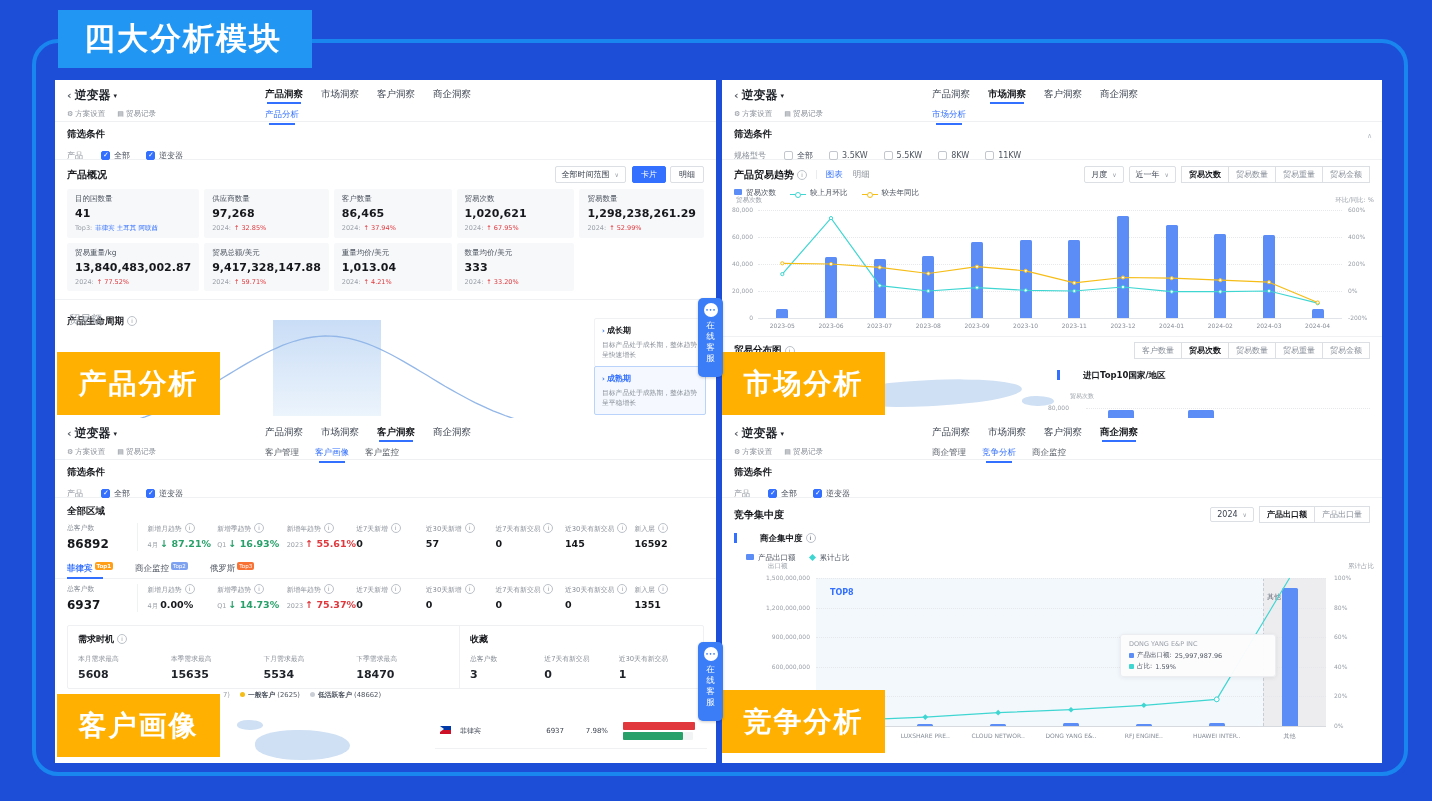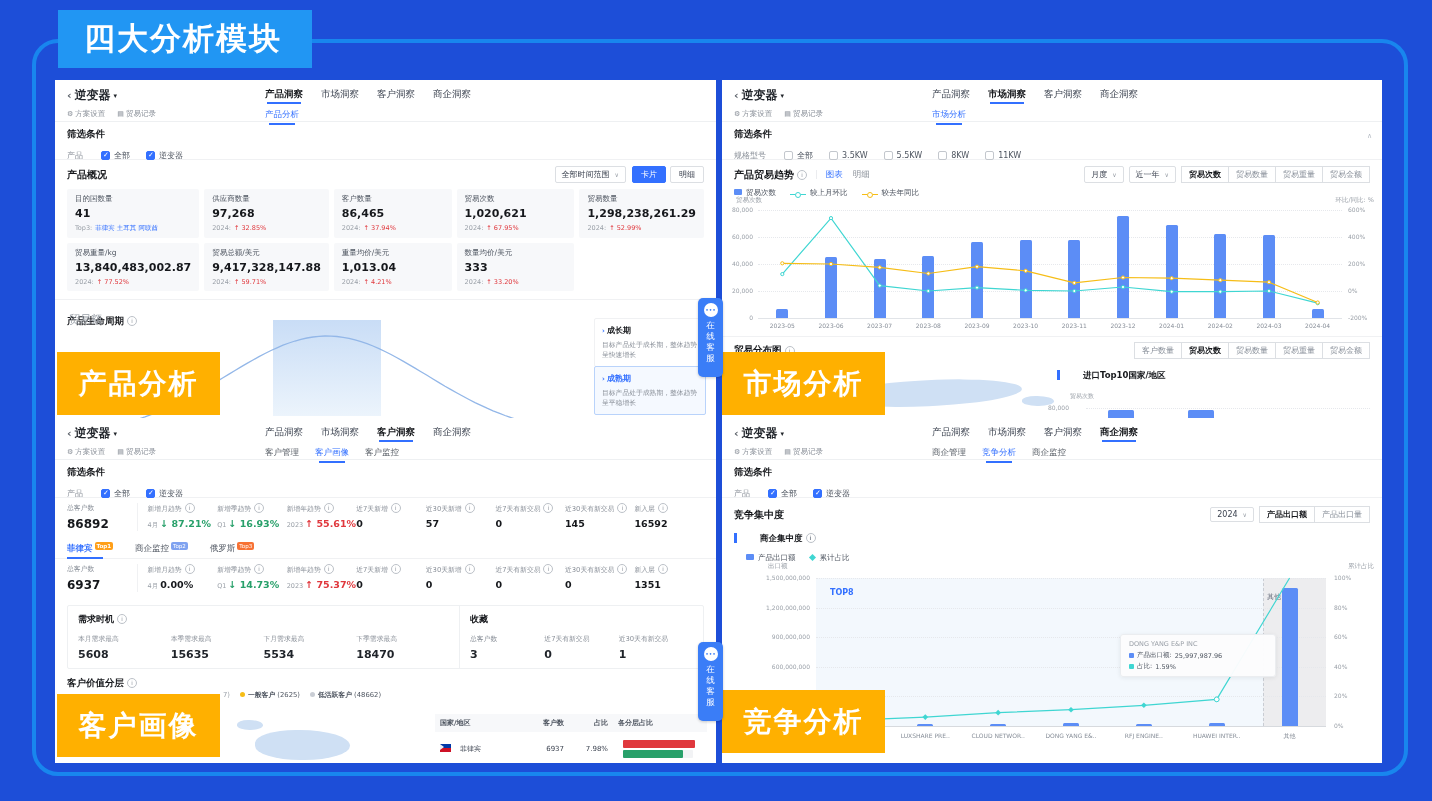--- a/index.html
+++ b/index.html
@@ -489,20 +489,21 @@
         <span class="ck">
             <span class="ckbox on"></span>
             <span>全部</span>
           </span>
         <span class="ck">
             <span class="ckbox on"></span>
             <span>逆变器</span>
           </span>
       </div>
     </div>
+    <div style="padding:7px 12px 0;"><span class="sec-title">全部区域</span></div>
     <div class="stat-row">
       <div class="stat-cell first">
           <div class="s-label">总客户数</div>
           <div class="s-value bignum">86892</div>
         </div>
       <div class="stat-cell">
           <div class="s-label"><span>新增月趋势</span><span class="info-icon"></span></div>
           <div class="s-value"><span class="s-prefix">4月</span><span class="pct down">↓ 87.21%</span></div>
         </div>
       <div class="stat-cell">
@@ -619,26 +620,20 @@
     </div>
     <div style="padding:8px 12px 0;"><span class="sec-title">客户价值分层</span><span class="info-icon"></span></div>
     <div class="vl-legend">
       <span style="color:#9aa0a8;">7)</span>
       <span><span class="dot orange"></span><b style="font-weight:bold;">一般客户</b>&nbsp;<span>(2625)</span></span>
       <span><span class="dot gray"></span><b style="font-weight:bold;">低活跃客户</b>&nbsp;<span>(48662)</span></span>
     </div>
     <div class="blob" style="left:200px;top:312px;width:95px;height:30px;"></div>
     <div class="blob" style="left:182px;top:302px;width:26px;height:10px;"></div>
     <div class="ctable">
-      <div class="thead">
-        <span class="col1">国家/地区</span>
-        <span class="col2">客户数</span>
-        <span class="col3">占比</span>
-        <span class="col4">各分层占比</span>
-      </div>
       <div class="trow">
         <span class="col1"><span class="flag"></span><span>菲律宾</span></span>
         <span class="col2">6937</span>
         <span class="col3">7.98%</span>
         <span class="col4">
             <span class="mini-bars">
               <span class="mb-track">
                 <span class="mb-fill red"></span>
               </span>
               <span class="mb-track">

